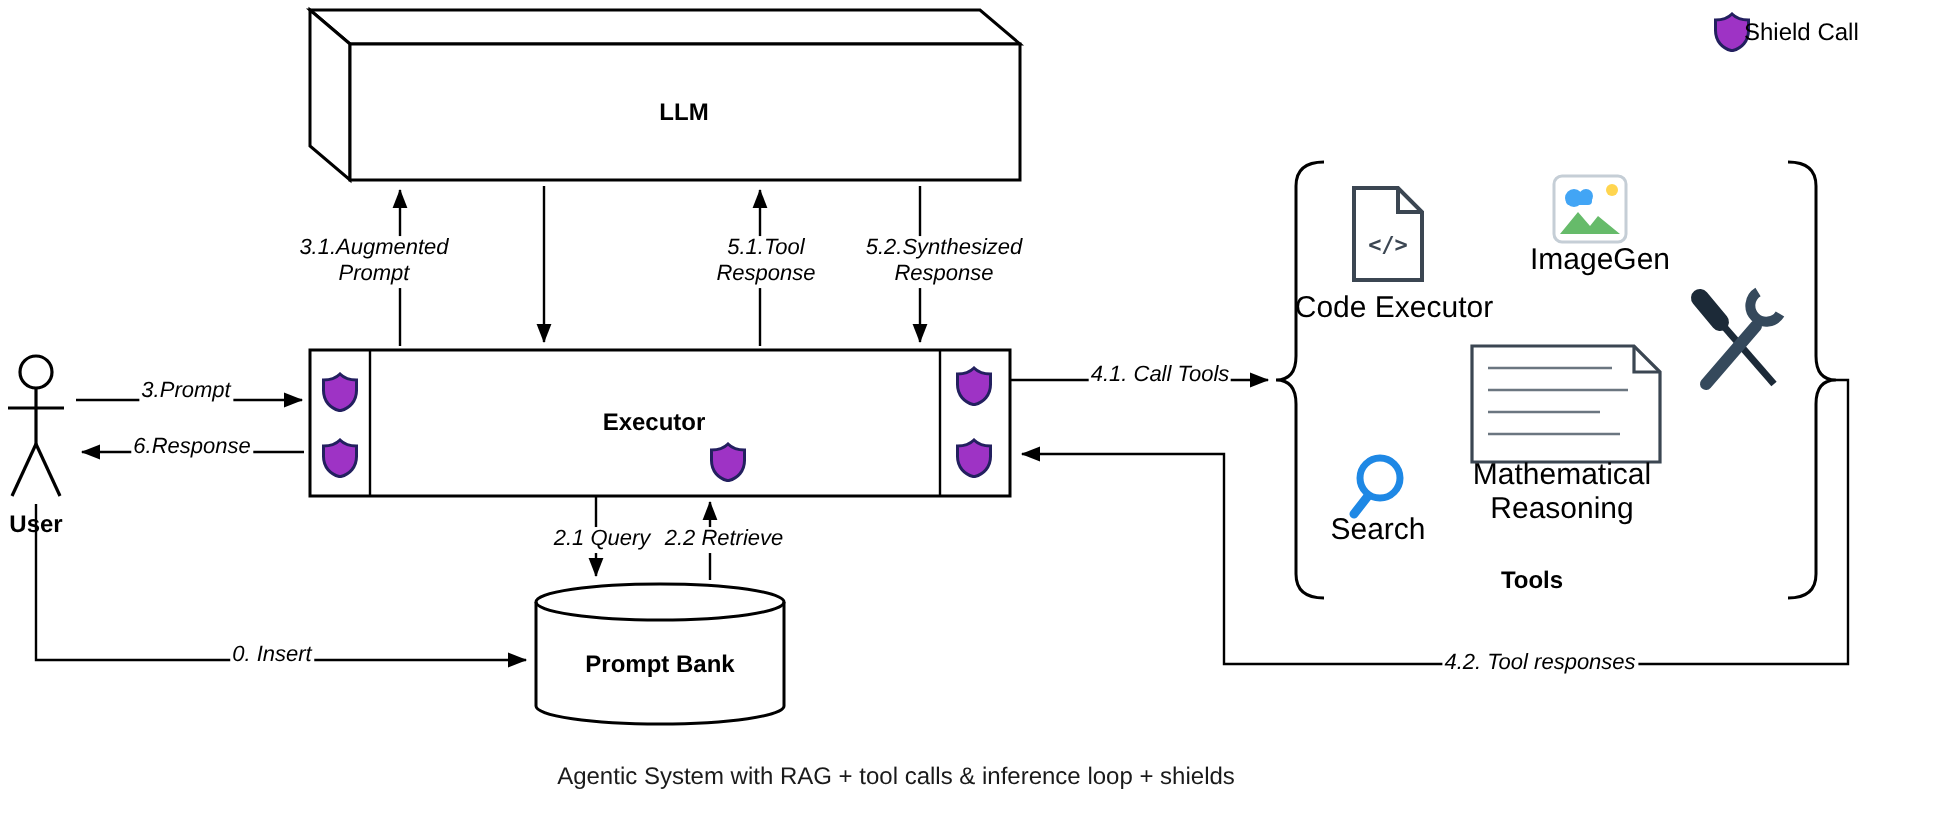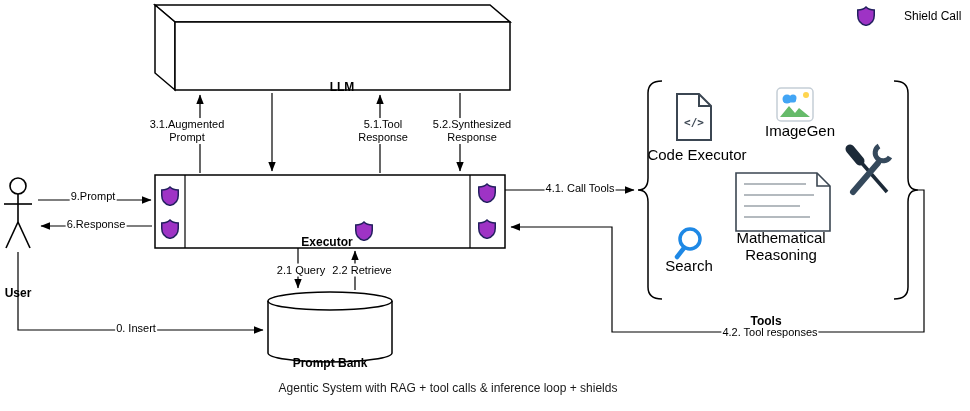--- a/index.html
+++ b/index.html
@@ -3,24 +3,24 @@
 <meta charset="utf-8">
 <style>
   * { margin:0; padding:0; box-sizing:border-box; }
   html,body { background:#fff; font-family:"Liberation Sans", sans-serif; }
   .canvas { position:relative; width:970px; height:411px; background:#fff; overflow:hidden; }
   .svg-layer { position:absolute; left:0; top:0; }
   .shape { fill:#fff; stroke:#000; stroke-width:1.5; }
   .edge { fill:none; stroke:#000; stroke-width:1.2; }
   .bracket { fill:none; stroke:#000; stroke-width:1.5; }
   .label { position:absolute; transform:translate(-50%,-50%); font-size:11px; color:#000;
-           text-align:center; line-height:1.18; background:#fff; padding:0 1px; white-space:nowrap; }
+           text-align:center; line-height:1.18; background:#fff; padding:0 1px; white-space:nowrap;font-style:italic; }
   .label.wrap { white-space:normal; }
   .node-label { position:absolute; transform:translate(-50%,-50%); font-size:12px; font-weight:bold;
-                color:#000; text-align:center; white-space:nowrap;margin-top:31px; }
+                color:#000; text-align:center; white-space:nowrap; }
   .tool-label { position:absolute; transform:translate(-50%,-50%); font-size:15px; color:#000;
                 text-align:center; line-height:1.12; white-space:nowrap; }
   .tool-label.wrap2 { white-space:normal; }
   .legend-label { position:absolute; transform:translateY(-50%); font-size:12px; color:#000; }
   .caption { position:absolute; transform:translate(-50%,-50%); font-size:12px; color:#1a1a1a; white-space:nowrap; }
   .search-stroke { stroke:var(--search-blue,#1e88e5); fill:none; }
 </style>
 </head>
 <body>
 
@@ -121,32 +121,32 @@
       <path d="M879,146 A8,8 0 1 0 890,157" fill="none" stroke="#35495c" stroke-width="5"></path>
     </g>
   </svg>
 
   <div class="node-label" style="left:342px;top:56px">LLM</div>
   <div class="node-label" style="left:327px;top:211px">Executor</div>
   <div class="node-label" style="left:18px;top:262px">User</div>
   <div class="node-label" style="left:330px;top:332px">Prompt Bank</div>
   <div class="node-label" style="left:766px;top:290px">Tools</div>
 
-  <div class="label" style="left:93px;top:196px">9.Prompt</div>
+  <div class="label" style="left:93px;top:196px">3.Prompt</div>
   <div class="label" style="left:96px;top:224px">6.Response</div>
   <div class="label" style="left:136px;top:328px">0. Insert</div>
   <div class="label wrap" style="left:187px;top:131px;width:86px">3.1.Augmented Prompt</div>
   <div class="label wrap" style="left:383px;top:131px;width:60px">5.1.Tool Response</div>
   <div class="label wrap" style="left:472px;top:131px;width:92px">5.2.Synthesized Response</div>
   <div class="label" style="left:301px;top:270px">2.1 Query</div>
   <div class="label" style="left:362px;top:270px">2.2 Retrieve</div>
   <div class="label" style="left:580px;top:188px">4.1. Call Tools</div>
   <div class="label" style="left:770px;top:332px">4.2. Tool responses</div>
 
   <div class="tool-label" style="left:697px;top:155px">Code Executor</div>
   <div class="tool-label" style="left:800px;top:131px">ImageGen</div>
   <div class="tool-label" style="left:689px;top:266px">Search</div>
   <div class="tool-label wrap2" style="left:781px;top:247px;width:92px">Mathematical Reasoning</div>
 
-  <div class="legend-label" style="left:904px;top:16px">Shield Call</div>
+  <div class="legend-label" style="left:872px;top:16px">Shield Call</div>
   <div class="caption" style="left:448px;top:388px">Agentic System with RAG + tool calls &amp; inference loop + shields</div>
 
 </div>
 
 </body></html>

